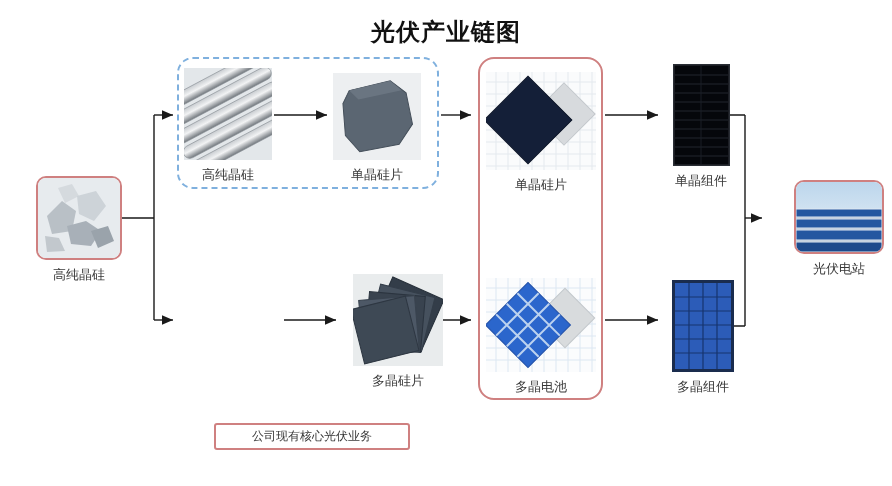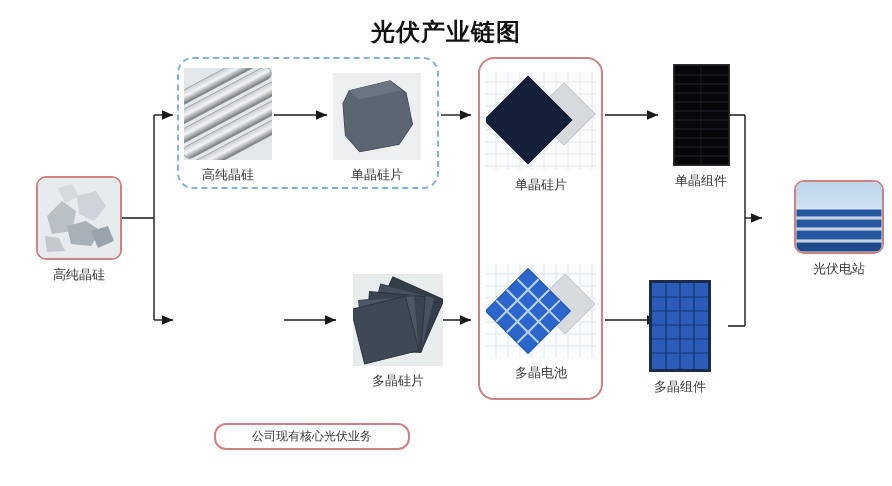--- a/index.html
+++ b/index.html
@@ -10,21 +10,21 @@
          font-size:24px;font-weight:bold;color:#111;letter-spacing:1px}
   .connectors{position:absolute;left:0;top:0;z-index:1;pointer-events:none}
   .group-box{position:absolute;z-index:0;border-radius:16px;background:transparent}
   .dashed-box{border:2px dashed #7fb0de}
   .red-box{border:2px solid #cf8080}
   .node{position:absolute;z-index:2;text-align:center}
   .node .img{width:100%;overflow:hidden;line-height:0}
   .img.red-frame{border:2px solid #cf8080;border-radius:10px}
   .label{font-size:13px;color:#383838;margin-top:6px;white-space:nowrap}
   .legend{position:absolute;z-index:2;height:27px;display:flex;align-items:center;
-          justify-content:center;font-size:12px;color:#383838;border-radius:12px}
+          justify-content:center;font-size:12px;color:#383838;border-radius:3px}
   .legend.red-box{border-width:2px}
 </style>
 </head>
 <body>
 
 <div class="canvas">
 
   <div class="title">光伏产业链图</div>
 
   <div class="group-box dashed-box" style="left:177px;top:57px;width:262px;height:132px"></div>
@@ -143,41 +143,41 @@
         <rect x="26" y="12" width="56" height="56" transform="rotate(24 54 40)" fill="#333d49" stroke="#27303a"></rect>
         <rect x="20" y="16" width="56" height="56" transform="rotate(14 48 44)" fill="#46515e" stroke="#333d49"></rect>
         <rect x="14" y="20" width="56" height="56" transform="rotate(5 42 48)" fill="#39434f" stroke="#2b343f"></rect>
         <rect x="8" y="24" width="56" height="56" transform="rotate(-5 36 52)" fill="#4d5866" stroke="#39434f"></rect>
         <rect x="4" y="28" width="56" height="56" transform="rotate(-14 32 56)" fill="#3e4955" stroke="#2e3742"></rect>
       </svg>
     </div>
     <div class="label">多晶硅片</div>
   </div>
 
-  <div class="node" style="left:486px;top:264px;width:110px">
+  <div class="node" style="left:486px;top:278px;width:110px">
     <div class="img">
       <svg width="110" height="94" viewBox="0 0 110 94">
         <rect width="110" height="94" fill="#fbfcfd"></rect>
         <g stroke="#dce7f2" stroke-width="1">
           <path d="M10 0 V94 M22 0 V94 M34 0 V94 M46 0 V94 M58 0 V94 M70 0 V94 M82 0 V94 M94 0 V94 M106 0 V94"></path>
           <path d="M0 10 H110 M0 22 H110 M0 34 H110 M0 46 H110 M0 58 H110 M0 70 H110 M0 82 H110"></path>
         </g>
         <g transform="rotate(45 79 40)">
           <rect x="58" y="19" width="42" height="42" fill="#d8dbdd" stroke="#c4c9cd"></rect>
         </g>
         <g transform="rotate(45 42 47)">
           <rect x="12" y="17" width="60" height="60" fill="#2b66cc" stroke="#1f4fa8"></rect>
           <path d="M12 32 H72 M12 47 H72 M12 62 H72 M27 17 V77 M42 17 V77 M57 17 V77" stroke="#bcd2ef" stroke-width="2"></path>
         </g>
       </svg>
     </div>
     <div class="label">多晶电池</div>
   </div>
 
-  <div class="node" style="left:641px;top:280px;width:78px">
+  <div class="node" style="left:664px;top:280px;width:78px">
     <div class="img">
       <svg width="62" height="92" viewBox="0 0 62 92">
         <rect width="62" height="92" fill="#1a2c4e"></rect>
         <rect x="3" y="3" width="56" height="86" fill="#2c5cb8"></rect>
         <g stroke="#17346e" stroke-width="1.2">
           <path d="M17 3 V89 M31 3 V89 M45 3 V89"></path>
           <path d="M3 17 H59 M3 31 H59 M3 45 H59 M3 59 H59 M3 73 H59"></path>
         </g>
       </svg>
     </div>

